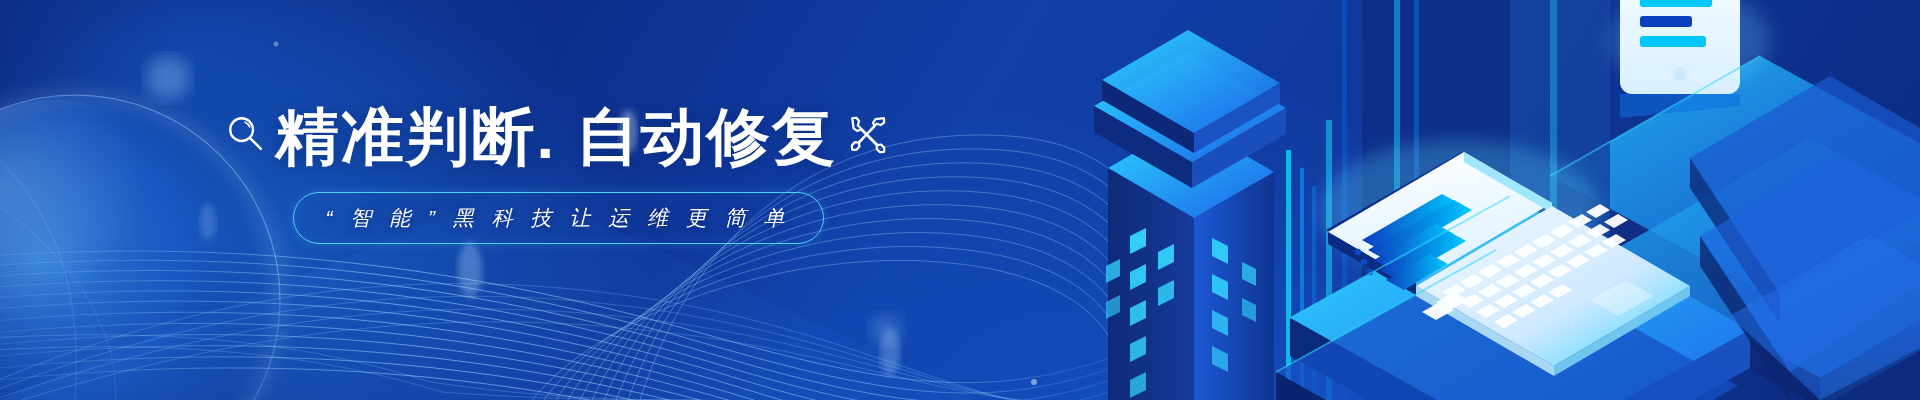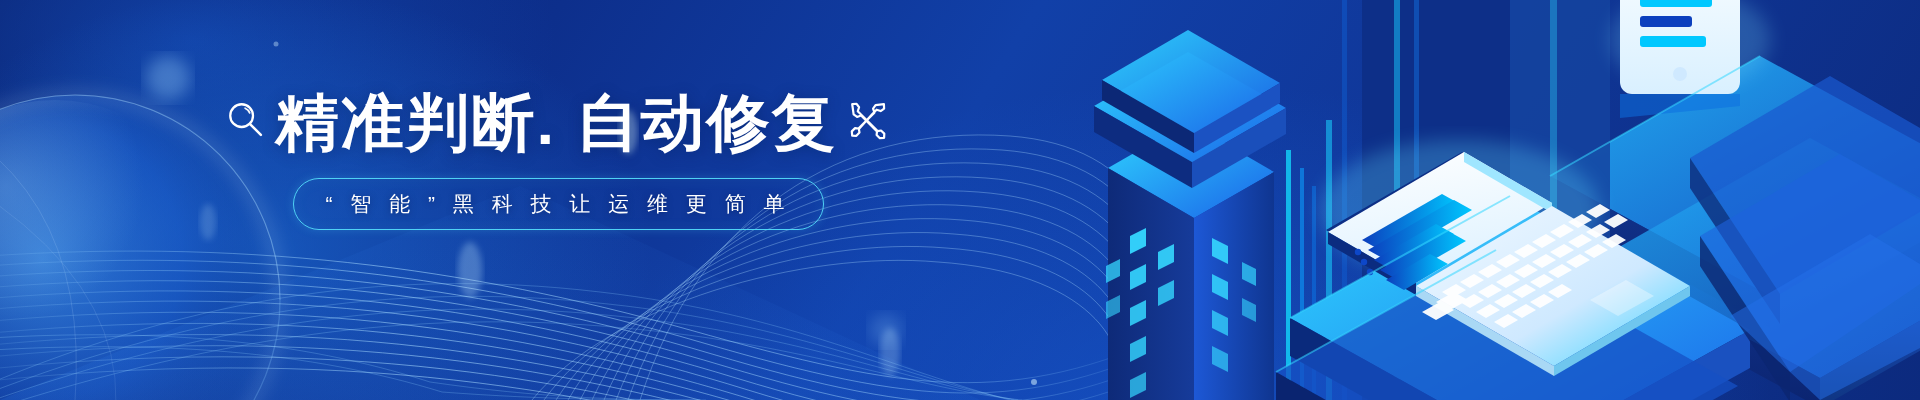--- a/index.html
+++ b/index.html
@@ -16,21 +16,21 @@
       radial-gradient(ellipse 900px 520px at 62% 105%, rgba(24,96,220,.55) 0%, rgba(12,48,150,0) 65%),
       linear-gradient(122deg,#0a2270 0%,#0d2f8c 26%,#1140a8 48%,#10389b 66%,#0c2a7e 100%);
   }
 
   
   .layer{position:absolute;inset:0;pointer-events:none;}
   .layer svg{display:block;width:100%;height:100%;}
 
   
   .copy{
-    position:absolute;left:228px;top:86px;width:660px;
+    position:absolute;left:228px;top:100px;width:660px;
     display:flex;flex-direction:column;align-items:center;
     z-index:6;
   }
   .headline{
     display:flex;align-items:center;gap:14px;
     height:74px;
   }
   .headline .hl-text{
     font-size:62px;line-height:1;
     font-weight:700;color:#ffffff;
@@ -45,20 +45,21 @@
 
   
   .pill{
     margin-top:18px;
     height:50px;
     padding:0 32px;
     display:flex;align-items:center;justify-content:center;
     border:1.6px solid #4fd2f5;
     border-radius:26px;
     box-shadow:0 0 10px rgba(79,210,245,.22), inset 0 0 14px rgba(79,210,245,.08);
+    font-style:italic;
   }
   .pill span{
     color:#ffffff;font-size:21px;letter-spacing:6px;
     white-space:nowrap;
     text-shadow:0 1px 6px rgba(0,20,70,.5);
   }
 
   
   .art{position:absolute;right:0;top:0;width:930px;height:400px;z-index:4;}
   .art svg{display:block;width:100%;height:100%;}

